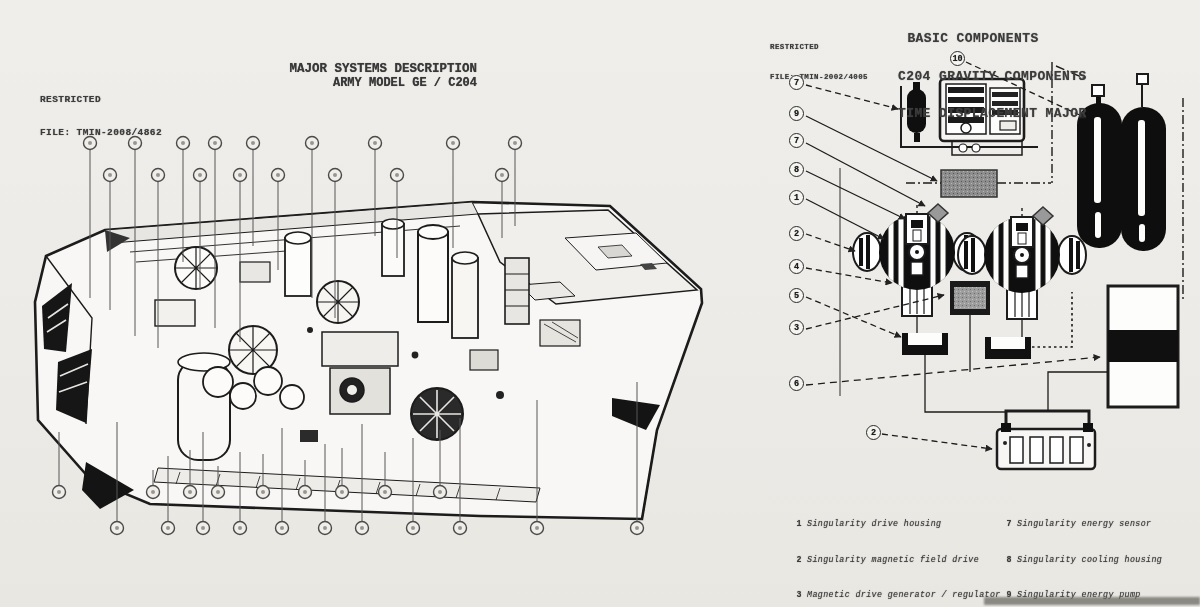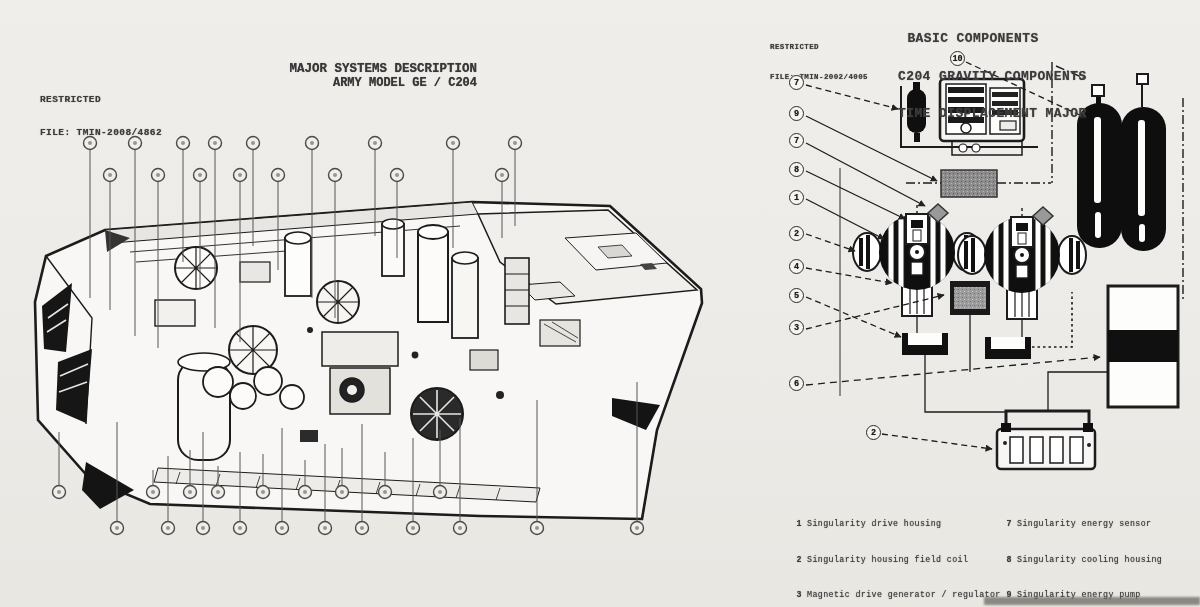--- a/index.html
+++ b/index.html
@@ -12,21 +12,21 @@
   .lt-title{left:277px;top:62px;width:200px;text-align:right;
             font-family:Liberation Mono, monospace;font-weight:bold;color:#383838;
             text-shadow:0 0 .7px rgba(60,60,60,.9);filter:blur(.2px);}
   .lt-title .l1{font-size:12.5px;line-height:14px;}
   .lt-title .l2{font-size:12px;line-height:15px;}
   .rt-class{left:770px;top:22px;font-size:7.5px;font-weight:bold;line-height:10px;}
   .rt-title{left:898px;top:8px;width:150px;text-align:center;font-size:13px;font-weight:bold;line-height:12.5px;}
   .legend-col{top:497px;font-size:8.3px;}
   .lg-row{display:flex;height:17.6px;align-items:center;}
   .lg-num{display:inline-block;width:14px;text-align:right;margin-right:5px;font-weight:bold;}
-  .lg-text{white-space:nowrap;}
+  .lg-text{white-space:nowrap;font-style:italic;}
   .co{position:absolute;width:15px;height:15px;border:1.6px solid #2a2a2a;border-radius:50%;
       background:rgba(250,250,248,.65);color:#1f1f1f;font:bold 8.5px "Liberation Mono",monospace;
       display:flex;align-items:center;justify-content:center;box-sizing:border-box;
       text-shadow:0 0 .8px rgba(40,40,40,.8);filter:blur(.2px);}
   .scan-bar{left:984px;top:597px;width:216px;height:8px;background:#6b6a63;opacity:.75;filter:blur(1.2px);}
 </style>
 </head>
 <body>
 
 <div class="page">
@@ -414,21 +414,21 @@
       <div class="co" style="left: 789px; top: 259px;">4</div>
       <div class="co" style="left: 789px; top: 288px;">5</div>
       <div class="co" style="left: 789px; top: 320px;">3</div>
       <div class="co" style="left: 789px; top: 376px;">6</div>
       <div class="co" style="left: 950px; top: 51px;">10</div>
       <div class="co" style="left: 866px; top: 425px;">2</div>
     </div>
 
   <div class="abs tw legend-col" style="left:788px">
     <div class="lg-row"><span class="lg-num">1</span><span class="lg-text">Singularity drive housing</span></div>
-    <div class="lg-row"><span class="lg-num">2</span><span class="lg-text">Singularity housing field coil</span></div>
+    <div class="lg-row"><span class="lg-num">2</span><span class="lg-text">Singularity magnetic field drive</span></div>
     <div class="lg-row"><span class="lg-num">3</span><span class="lg-text">Magnetic drive generator / regulator</span></div>
     
     
     
   </div>
   <div class="abs tw legend-col" style="left:998px">
     <div class="lg-row"><span class="lg-num">7</span><span class="lg-text">Singularity energy sensor</span></div>
     <div class="lg-row"><span class="lg-num">8</span><span class="lg-text">Singularity cooling housing</span></div>
     <div class="lg-row"><span class="lg-num">9</span><span class="lg-text">Singularity energy pump</span></div>
     

